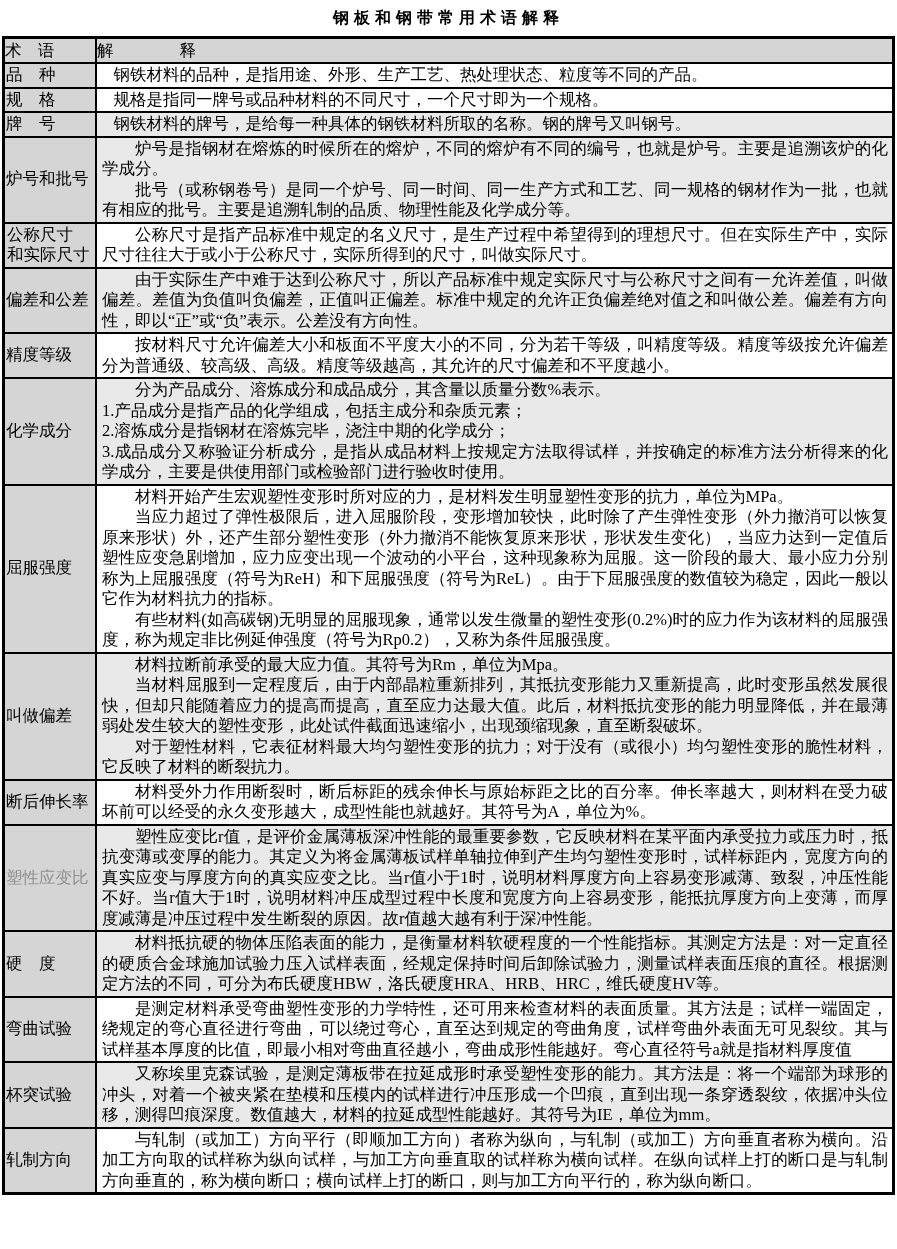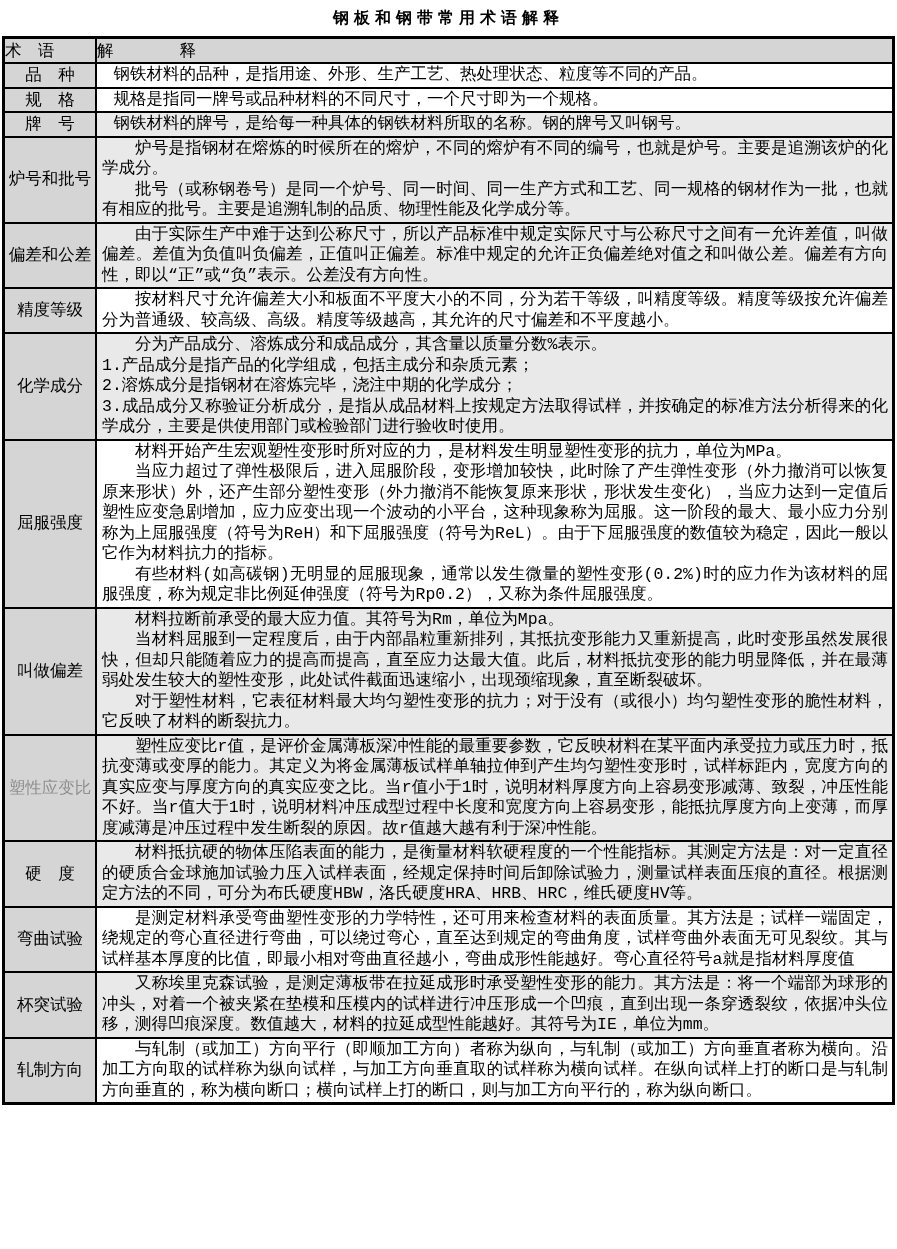--- a/index.html
+++ b/index.html
@@ -37,36 +37,34 @@
     background:var(--term-bg);
     font-weight:normal;
     font-size:16.5px;
     line-height:21px;
     padding:1px 0;
     text-align:left;
   }
   th.term-col{width:90px;}
   td.term{
     background:var(--term-bg);
-    text-align:center;
     vertical-align:middle;
     font-size:16.5px;
     line-height:20.5px;
     padding:1px 1px;
     overflow:hidden;
   }
   td.term.left{text-align:left;padding-left:2px;}
   td.term.muted{color:var(--muted);}
   td.exp{
     background:var(--row-bg);
     font-size:16.5px;
     line-height:20.5px;
     padding:1px 4px 1px 5px;
     vertical-align:top;
-    font-family:Liberation Mono, monospace;
   }
   td.exp.shaded{background:var(--stripe-bg);}
   td.exp p{margin:0;text-align:justify;}
   p.ind-normal{text-indent:2em;}
   p.ind-small{text-indent:0.7em;}
   p.ind-none{text-indent:0;}
 </style>
 </head>
 <body>
 
@@ -107,20 +105,29 @@
         <tr>
           <td class="term">
             <div>炉号和批号</div>
           </td>
           <td class="exp shaded">
             <p class="ind-normal">炉号是指钢材在熔炼的时候所在的熔炉，不同的熔炉有不同的编号，也就是炉号。主要是追溯该炉的化学成分。</p>
             <p class="ind-normal">批号（或称钢卷号）是同一个炉号、同一时间、同一生产方式和工艺、同一规格的钢材作为一批，也就有相应的批号。主要是追溯轧制的品质、物理性能及化学成分等。</p>
           </td>
         </tr>
         <tr>
+          <td class="term left">
+            <div>公称尺寸</div>
+            <div>和实际尺寸</div>
+          </td>
+          <td class="exp">
+            <p class="ind-normal">公称尺寸是指产品标准中规定的名义尺寸，是生产过程中希望得到的理想尺寸。但在实际生产中，实际尺寸往往大于或小于公称尺寸，实际所得到的尺寸，叫做实际尺寸。</p>
+          </td>
+        </tr>
+        <tr>
           <td class="term">
             <div>偏差和公差</div>
           </td>
           <td class="exp shaded">
             <p class="ind-normal">由于实际生产中难于达到公称尺寸，所以产品标准中规定实际尺寸与公称尺寸之间有一允许差值，叫做偏差。差值为负值叫负偏差，正值叫正偏差。标准中规定的允许正负偏差绝对值之和叫做公差。偏差有方向性，即以“正”或“负”表示。公差没有方向性。</p>
           </td>
         </tr>
         <tr>
           <td class="term">
             <div>精度等级</div>
@@ -151,20 +158,28 @@
           </td>
         </tr>
         <tr>
           <td class="term">
             <div>叫做偏差</div>
           </td>
           <td class="exp shaded">
             <p class="ind-normal">材料拉断前承受的最大应力值。其符号为Rm，单位为Mpa。</p>
             <p class="ind-normal">当材料屈服到一定程度后，由于内部晶粒重新排列，其抵抗变形能力又重新提高，此时变形虽然发展很快，但却只能随着应力的提高而提高，直至应力达最大值。此后，材料抵抗变形的能力明显降低，并在最薄弱处发生较大的塑性变形，此处试件截面迅速缩小，出现颈缩现象，直至断裂破坏。</p>
             <p class="ind-normal">对于塑性材料，它表征材料最大均匀塑性变形的抗力；对于没有（或很小）均匀塑性变形的脆性材料，它反映了材料的断裂抗力。</p>
+          </td>
+        </tr>
+        <tr>
+          <td class="term">
+            <div>断后伸长率</div>
+          </td>
+          <td class="exp">
+            <p class="ind-normal">材料受外力作用断裂时，断后标距的残余伸长与原始标距之比的百分率。伸长率越大，则材料在受力破坏前可以经受的永久变形越大，成型性能也就越好。其符号为A，单位为%。</p>
           </td>
         </tr>
         <tr>
           <td class="term muted">
             <div>塑性应变比</div>
           </td>
           <td class="exp shaded">
             <p class="ind-normal">塑性应变比r值，是评价金属薄板深冲性能的最重要参数，它反映材料在某平面内承受拉力或压力时，抵抗变薄或变厚的能力。其定义为将金属薄板试样单轴拉伸到产生均匀塑性变形时，试样标距内，宽度方向的真实应变与厚度方向的真实应变之比。当r值小于1时，说明材料厚度方向上容易变形减薄、致裂，冲压性能不好。当r值大于1时，说明材料冲压成型过程中长度和宽度方向上容易变形，能抵抗厚度方向上变薄，而厚度减薄是冲压过程中发生断裂的原因。故r值越大越有利于深冲性能。</p>
           </td>
         </tr>

